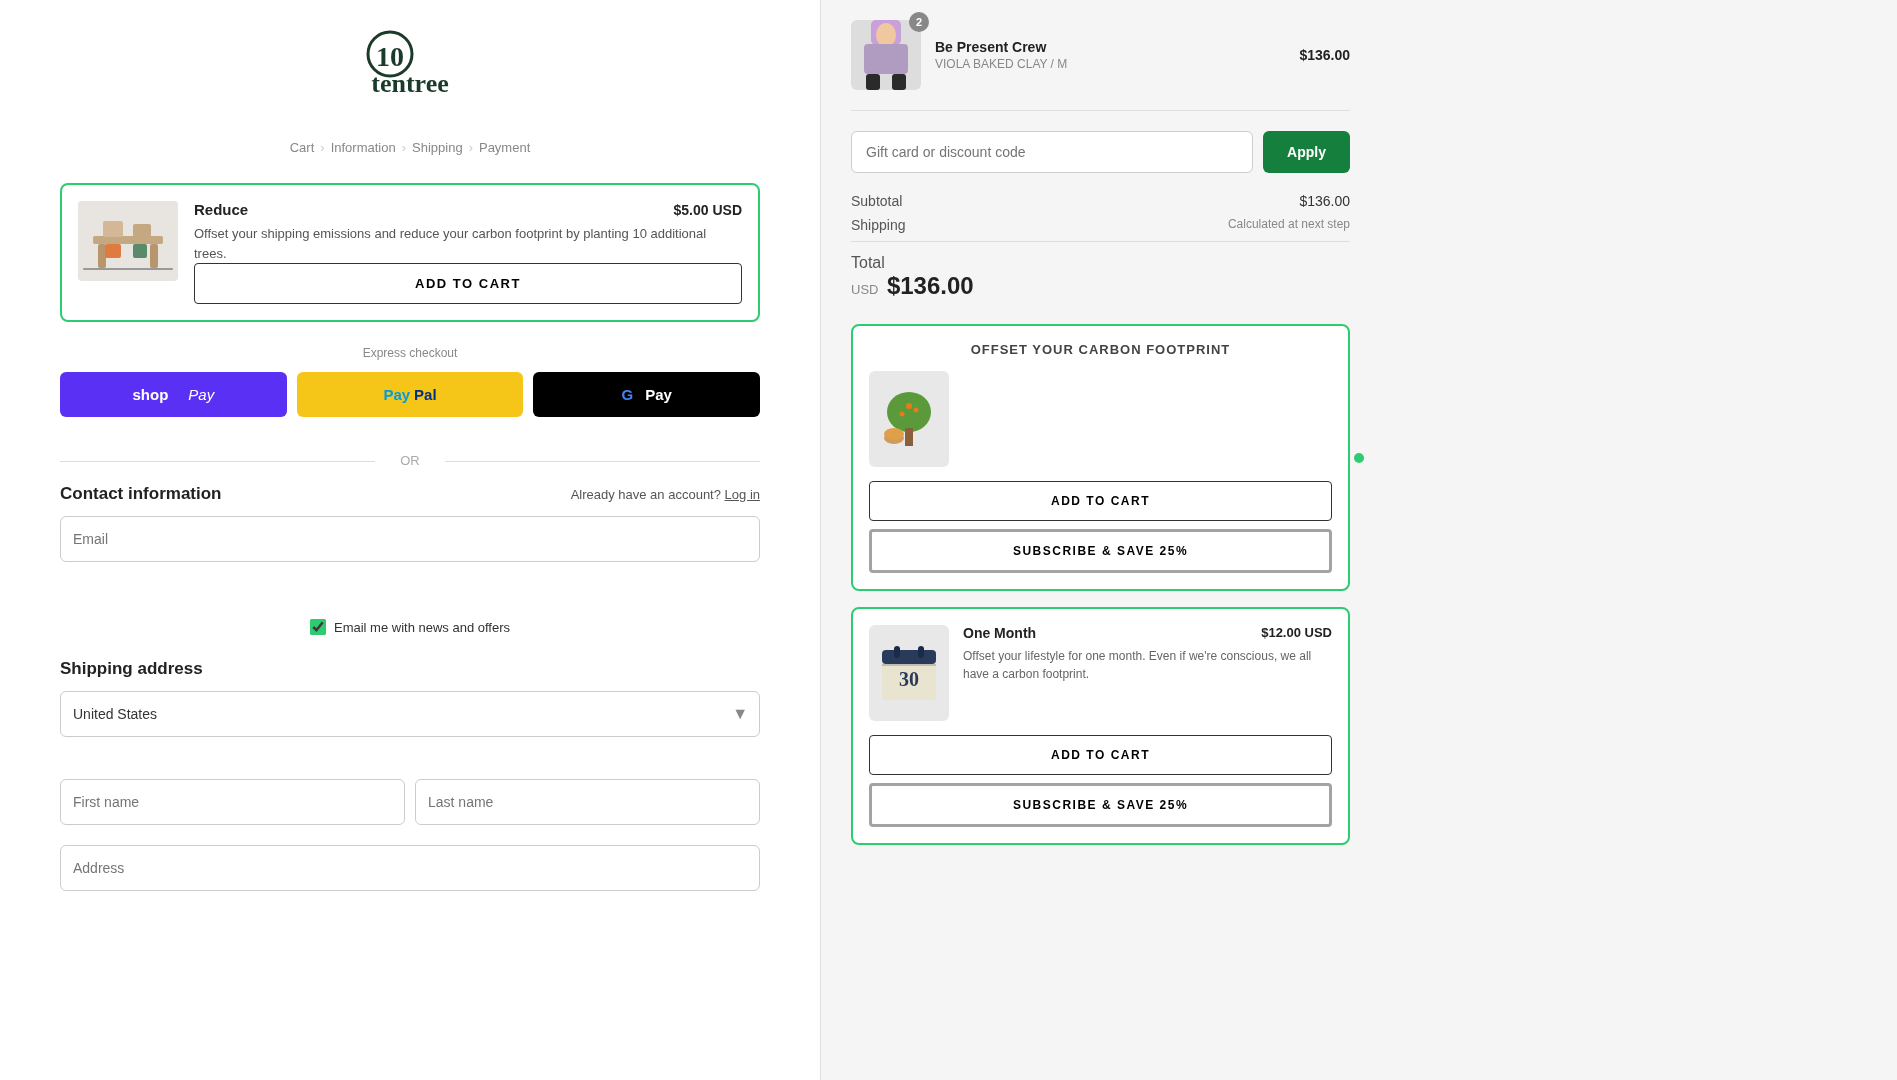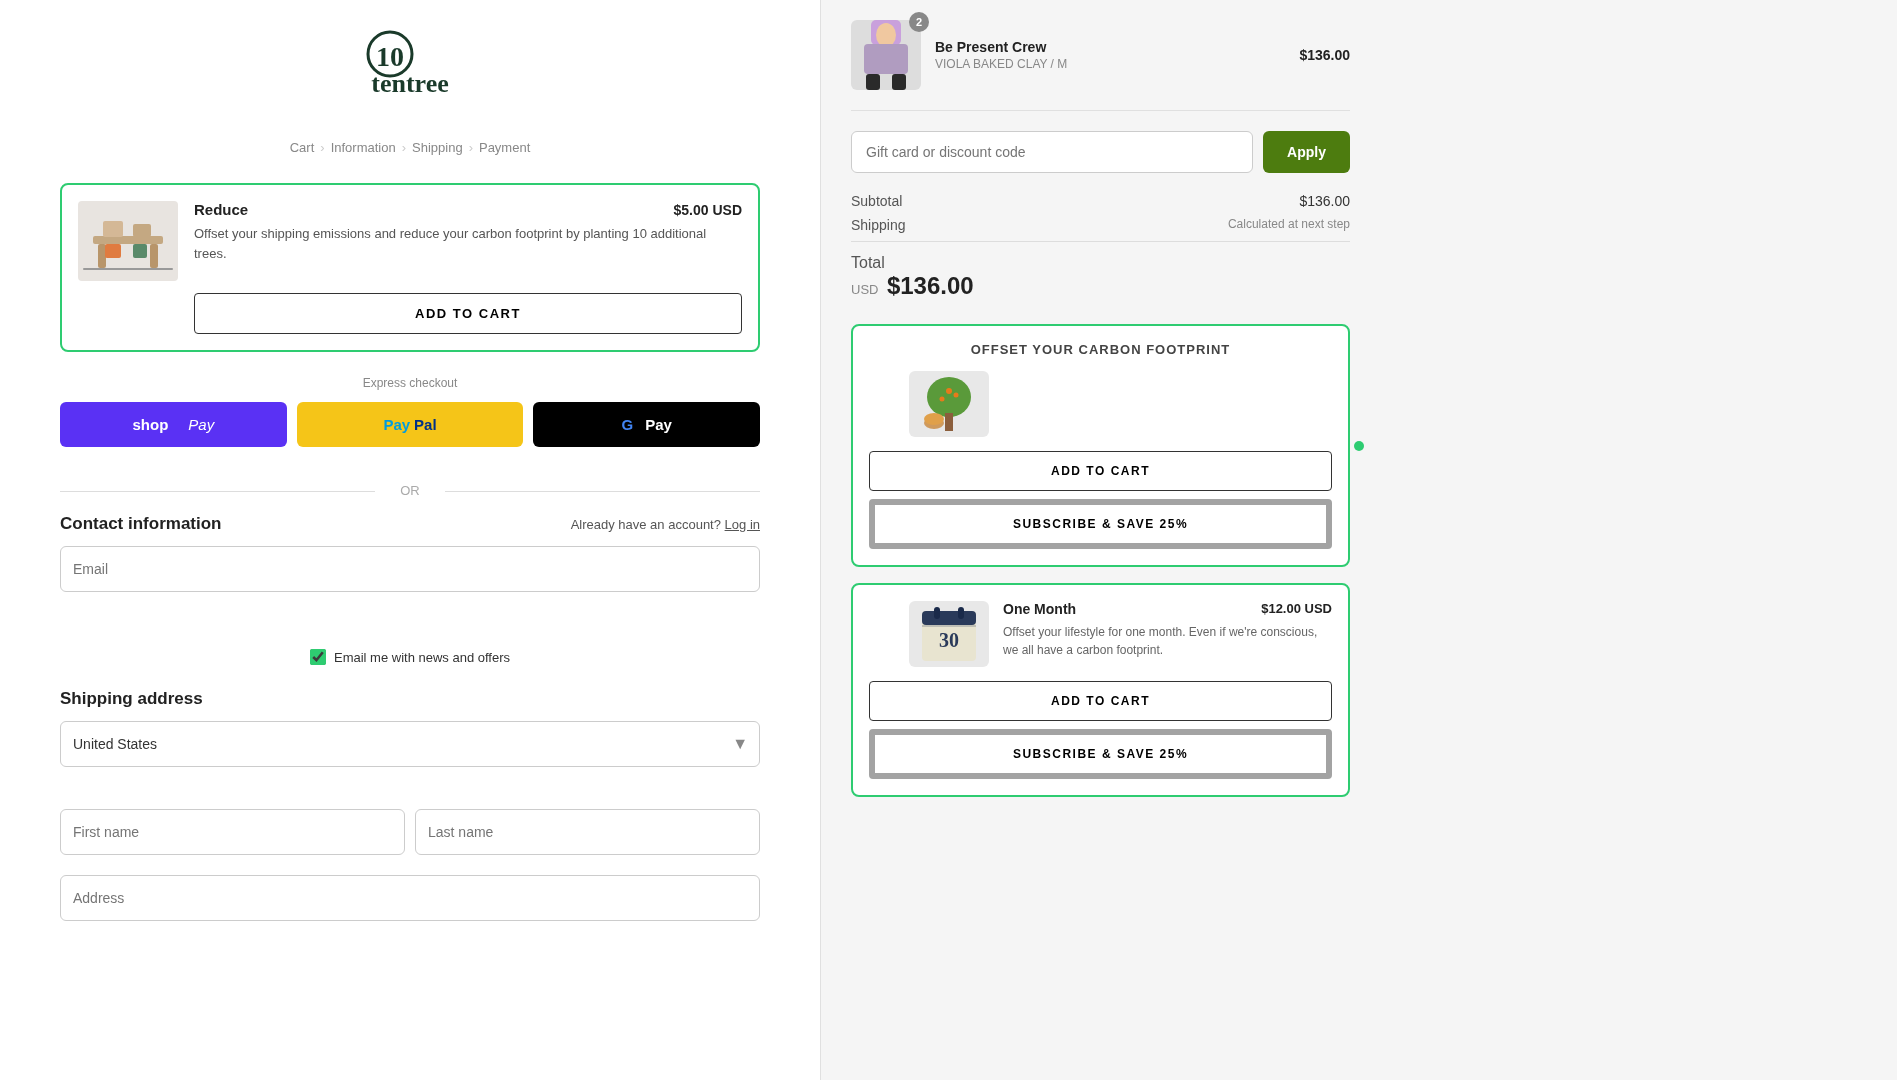--- a/index.html
+++ b/index.html
@@ -71,21 +71,21 @@
     }
     .reduce-info { flex: 1; }
     .reduce-title-row {
       display: flex;
       justify-content: space-between;
       align-items: center;
       margin-bottom: 6px;
     }
     .reduce-title { font-weight: 700; font-size: 15px; color: #222; }
     .reduce-price { font-weight: 600; font-size: 14px; color: #222; }
-    .reduce-desc { font-size: 13px; color: #555; line-height: 1.5; margin-bottom: 30px; }
+    .reduce-desc { font-size: 13px; color: #555; line-height: 1.5; margin-bottom: 0; }
     .btn-add-to-cart-outline {
       width: 100%;
       border: 1px solid #333;
       background: #fff;
       padding: 12px;
       font-size: 13px;
       font-weight: 700;
       letter-spacing: 1.5px;
       cursor: pointer;
       border-radius: 4px;
@@ -300,21 +300,21 @@
       flex: 1;
       padding: 12px 14px;
       border: 1px solid #ccc;
       border-radius: 6px;
       font-size: 14px;
       color: #333;
       background: #fff;
     }
     .btn-apply {
       padding: 12px 24px;
-      background: #4d7c0f;
+      background: #15803d;
       color: #fff;
       border: none;
       border-radius: 6px;
       font-size: 14px;
       font-weight: 600;
       cursor: pointer;
     }
 
     
     .totals-section { margin-bottom: 24px; }
@@ -348,29 +348,28 @@
       margin-bottom: 14px;
       text-transform: uppercase;
     }
     .carbon-product-row {
       display: flex;
       gap: 14px;
       margin-bottom: 14px;
     }
     .carbon-product-img {
       width: 80px;
-      height: 66px;
+      height: 96px;
       border-radius: 6px;
       background: #e8e8e8;
       flex-shrink: 0;
       display: flex;
       align-items: center;
       justify-content: center;
       overflow: hidden;
-      margin-left: 40px;
     }
     .carbon-product-info { flex: 1; }
     .carbon-product-name-row {
       display: flex;
       justify-content: space-between;
       margin-bottom: 6px;
     }
     .carbon-product-name { font-weight: 700; font-size: 14px; color: #222; }
     .carbon-product-price { font-size: 13px; color: #222; font-weight: 600; }
     .carbon-product-desc { font-size: 12px; color: #666; line-height: 1.5; }
@@ -383,21 +382,21 @@
       font-size: 12px;
       font-weight: 700;
       letter-spacing: 1.5px;
       cursor: pointer;
       border-radius: 4px;
       text-transform: uppercase;
       margin-bottom: 8px;
     }
     .btn-carbon-subscribe {
       width: 100%;
-      border: 6px solid #a3a3a3;
+      border: 3px solid #a3a3a3;
       background: #fff;
       padding: 12px;
       font-size: 12px;
       font-weight: 700;
       letter-spacing: 1.5px;
       cursor: pointer;
       border-radius: 4px;
       text-transform: uppercase;
     }
 

